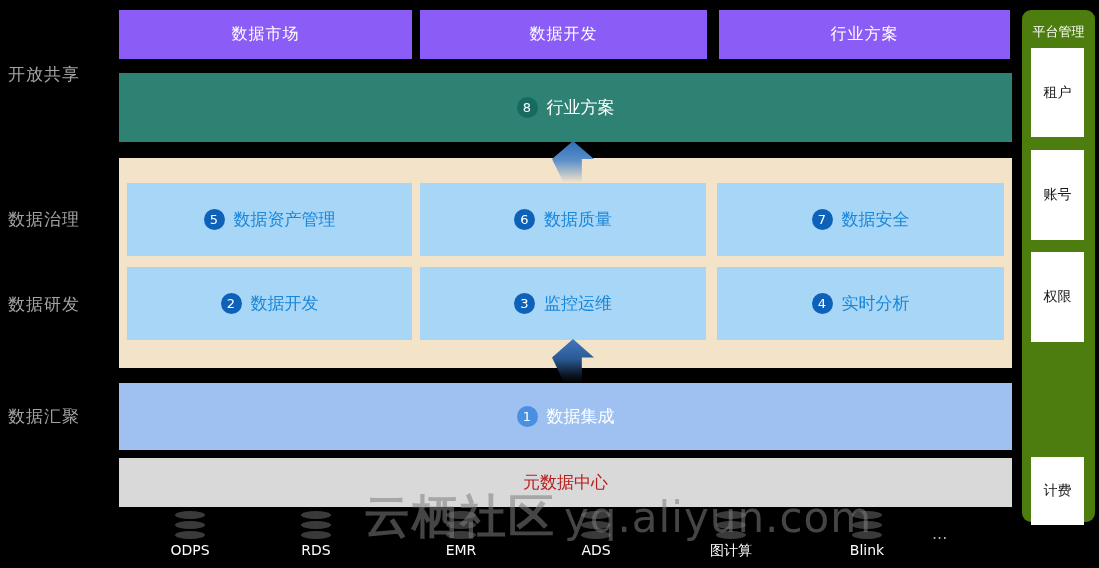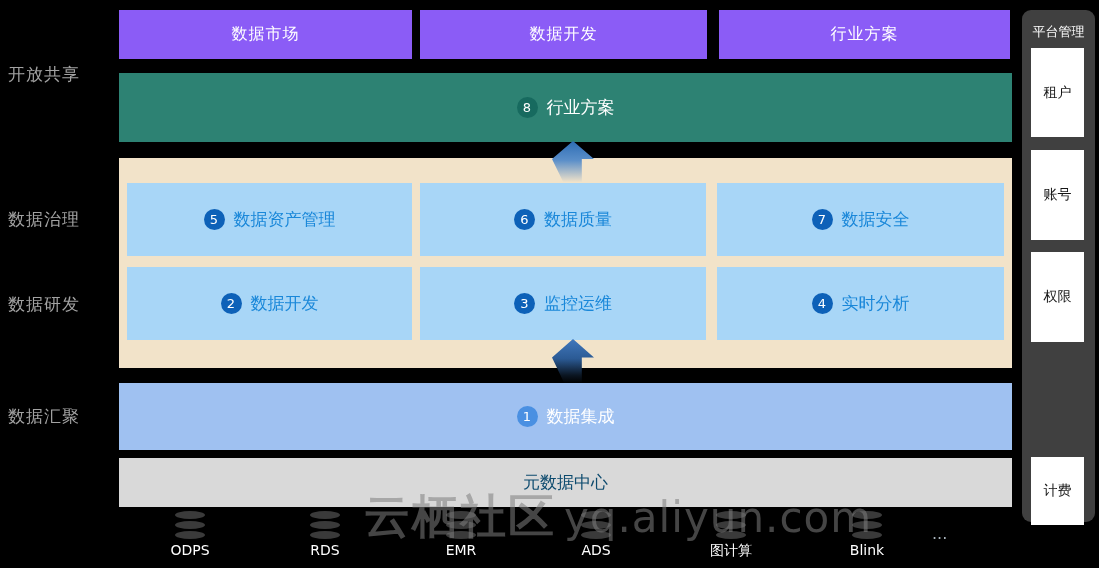--- a/index.html
+++ b/index.html
@@ -16,21 +16,21 @@
 
   .beige-panel { position:absolute; left:119px; top:158px; width:893px; height:210px; background:#f2e3c9; }
 
   .blue-box { position:absolute; height:73px; background:#a8d6f7;
     display:flex; align-items:center; justify-content:center; color:#1987d9; font-size:17px; }
 
   .blue-bar { position:absolute; left:119px; top:383px; width:893px; height:67px; background:#9fc1f1;
     display:flex; align-items:center; justify-content:center; color:#fff; font-size:17px; }
 
   .gray-bar { position:absolute; left:119px; top:458px; width:893px; height:49px; background:#d9d9d9;
-    display:flex; align-items:center; justify-content:center; color:#0c4a6e; font-size:17px; }
+    display:flex; align-items:center; justify-content:center; color:#b91c1c; font-size:17px; }
 
   .badge { display:inline-flex; width:21px; height:21px; border-radius:50%; margin-right:9px;
     align-items:center; justify-content:center; color:#fff; font-size:13px; flex:0 0 auto; }
   .badge-teal { background:#176a5f; }
   .badge-dkblue { background:#0d61b8; }
   .badge-ltblue { background:#4a90e2; }
 
   .up-arrow { position:absolute; left:552px; width:42px;
     clip-path:polygon(50% 0%, 100% 42%, 71% 42%, 71% 100%, 29% 100%, 0% 42%); }
   .arrow-1 { top:141px; height:43px;
@@ -38,21 +38,21 @@
   .arrow-2 { top:339px; height:44px;
     background:linear-gradient(180deg,#4178bd 0%,#2b5a94 45%,#0b1623 82%,#000 100%); }
 
   .engine { position:absolute; top:511px; width:90px; display:flex; flex-direction:column; align-items:center; }
   .db-icon { width:30px; }
   .db-disk { width:30px; height:8px; border-radius:15px/4px; background:#3a3a3a; margin-bottom:2px; }
   .engine-label { color:#fff; font-size:14px; margin-top:1px; }
   .engines-more { position:absolute; left:932px; top:524px; color:#a9b4bd; font-size:16px; }
 
   .sidebar { position:absolute; left:1022px; top:10px; width:73px; height:512px;
-    background:#404040; border-radius:9px; }
+    background:#4d7c0f; border-radius:9px; }
   .sidebar-title { text-align:center; color:#fff; font-size:13px; padding-top:13px; }
   .sidebar-item { position:absolute; left:9px; width:53px; background:#fff;
     display:flex; align-items:center; justify-content:center; color:#151515; font-size:14px; }
 
   .watermark { position:absolute; left:364px; top:486px; z-index:50; pointer-events:none;
     display:flex; align-items:center; white-space:nowrap; color:rgba(125,125,125,0.55); }
   .wm-cjk { font-size:46px; font-weight:700; letter-spacing:2px; }
   .wm-latin { font-size:42px; margin-left:8px; letter-spacing:1px; }
 </style>
 </head>
@@ -115,21 +115,21 @@
   </div>
 
   <div class="engine" style="left:145px;">
     <div class="db-icon">
         <div class="db-disk"></div>
         <div class="db-disk"></div>
         <div class="db-disk"></div>
       </div>
     <div class="engine-label">ODPS</div>
   </div>
-  <div class="engine" style="left:280px;">
+  <div class="engine" style="left:271px;">
     <div class="db-icon">
         <div class="db-disk"></div>
         <div class="db-disk"></div>
         <div class="db-disk"></div>
       </div>
     <div class="engine-label">RDS</div>
   </div>
   <div class="engine" style="left:416px;">
     <div class="db-icon">
         <div class="db-disk"></div>

